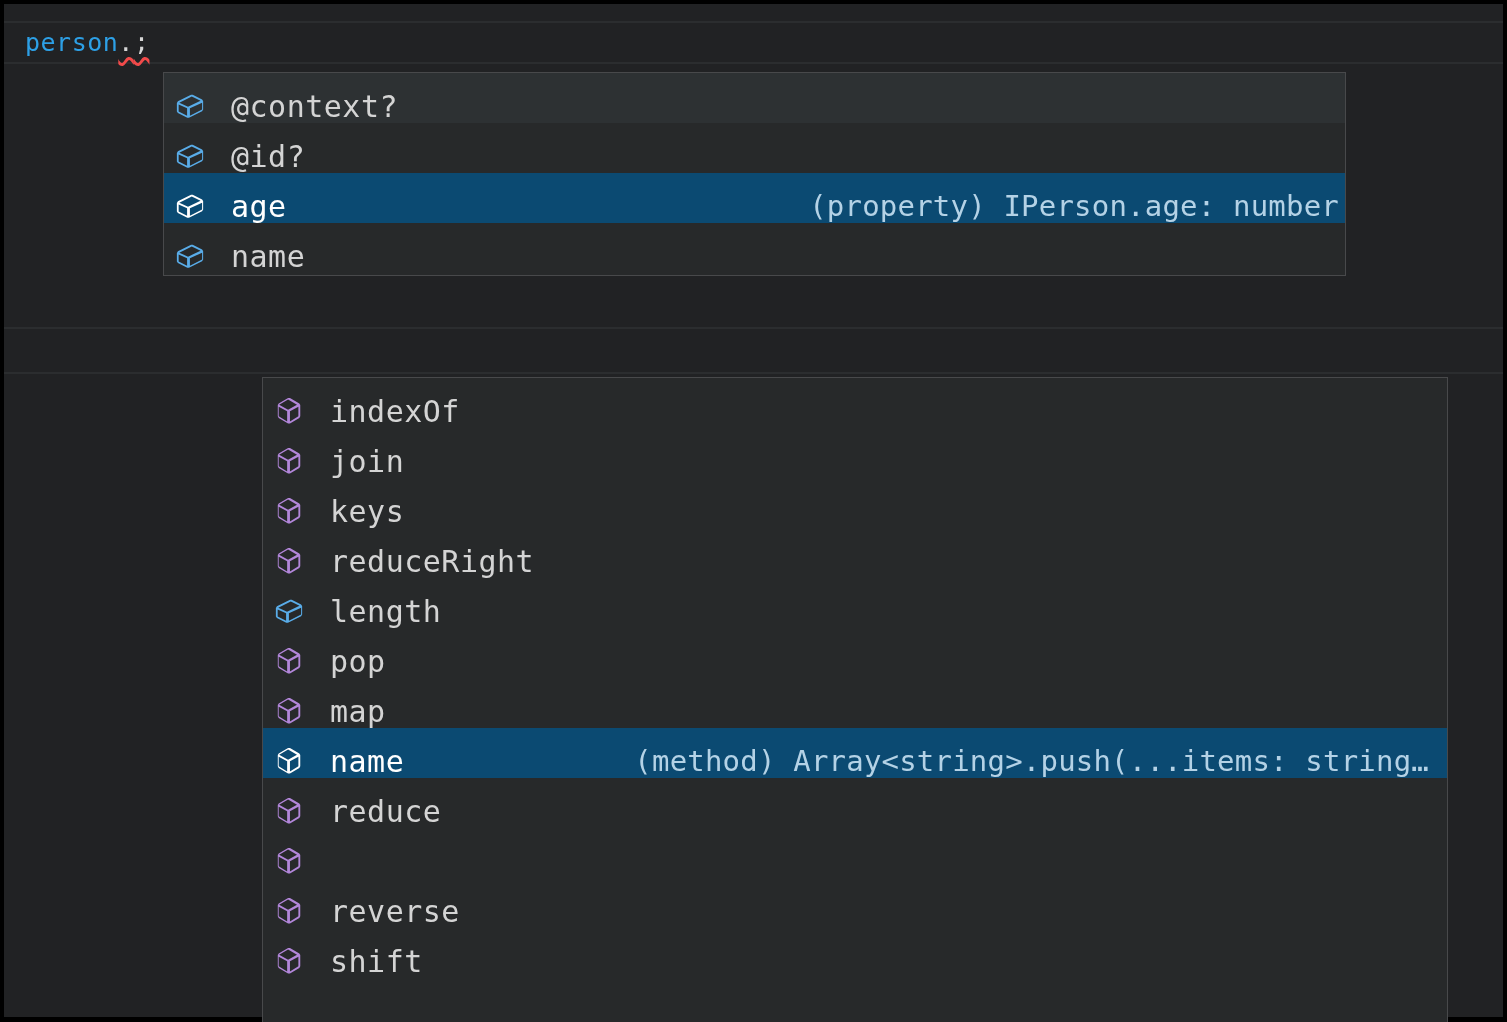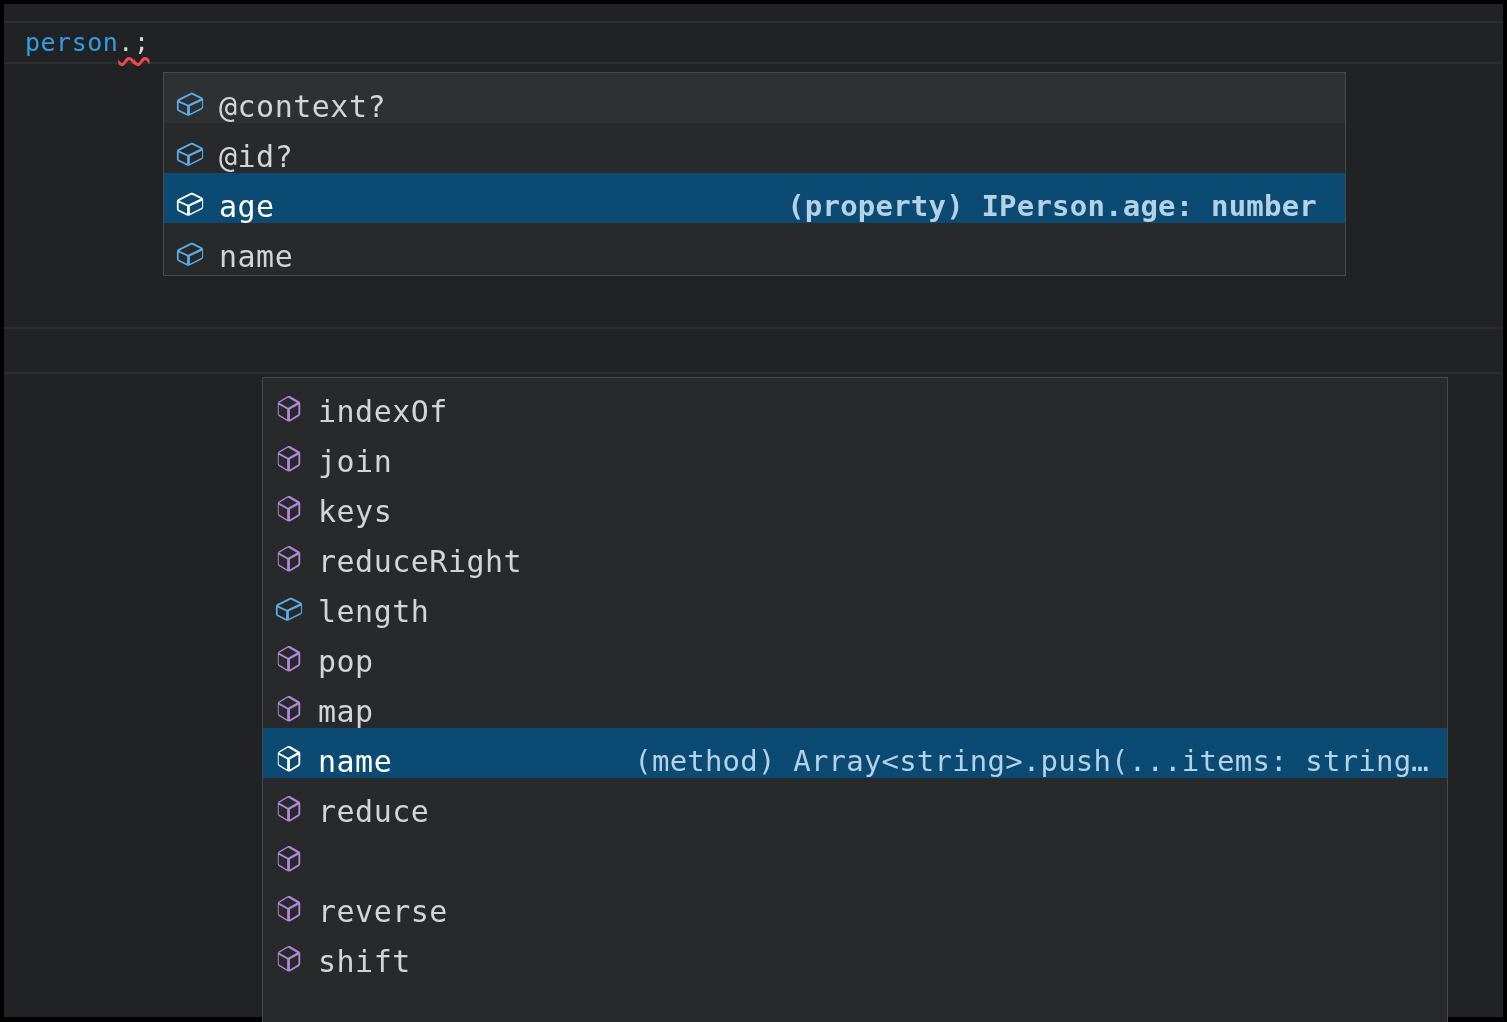--- a/index.html
+++ b/index.html
@@ -27,41 +27,41 @@
     text-decoration-thickness:2.5px;
     text-underline-offset:6px;
   }
   .suggest{
     position:absolute;box-sizing:border-box;
     background:var(--panel-bg,#27292a);
     border:1.5px solid var(--panel-border,#48494b);
     overflow:hidden;z-index:5;
   }
   .row{
-    height:50px;display:flex;
-    padding:16px 6px 0 11px;box-sizing:border-box;
+    height:50px;display:flex;align-items:center;
+    padding:16px 6px 0 11px;box-sizing:border-box;gap:12px;
   }
   .row.hover{background:var(--panel-hover-bg,#2d3133);}
   .row.selected{background:var(--selection-bg,#0b4a72);}
   .icon-slot{width:30px;height:30px;flex:0 0 30px;display:flex;align-items:center;justify-content:center;}
   .icon-slot svg{width:30px;height:30px;display:block;}
   .row .icon-field{color:var(--field-icon,#59ace8);}
   .row .icon-method{color:var(--method-icon,#b286d9);}
   .row.selected .icon-field,.row.selected .icon-method{color:var(--selected-icon,#fff);}
   .label{
     margin-left:14px;font-size:30px;color:var(--label,#d4d4d4);
     white-space:pre;letter-spacing:0.5px;
   }
   .row.selected .label{color:var(--selected-label,#fff);}
   .detail{
     margin-left:auto;font-size:29px;color:var(--detail,#9cc2db);
     white-space:pre;overflow:hidden;letter-spacing:0.2px;
   }
   .row.selected .detail{color:var(--selected-detail,#b4d2e6);}
-  .suggest.p1 .detail{margin-right:22px;font-weight:bold;}
+  .suggest.p1 .detail{}
   .suggest.p2 .detail{margin-right:12px;}
   #popup1{left:159px;top:68px;width:1183px;height:204px;}
   #popup2{left:258px;top:373px;width:1186px;height:776px;}
   #codeline-0{top:20px;}
   #codeline-1{top:321px;}
   #hl-0{top:17px;} #hl-1{top:58px;} #hl-2{top:323px;} #hl-3{top:368px;}
 </style>
 </head>
 <body>
 

